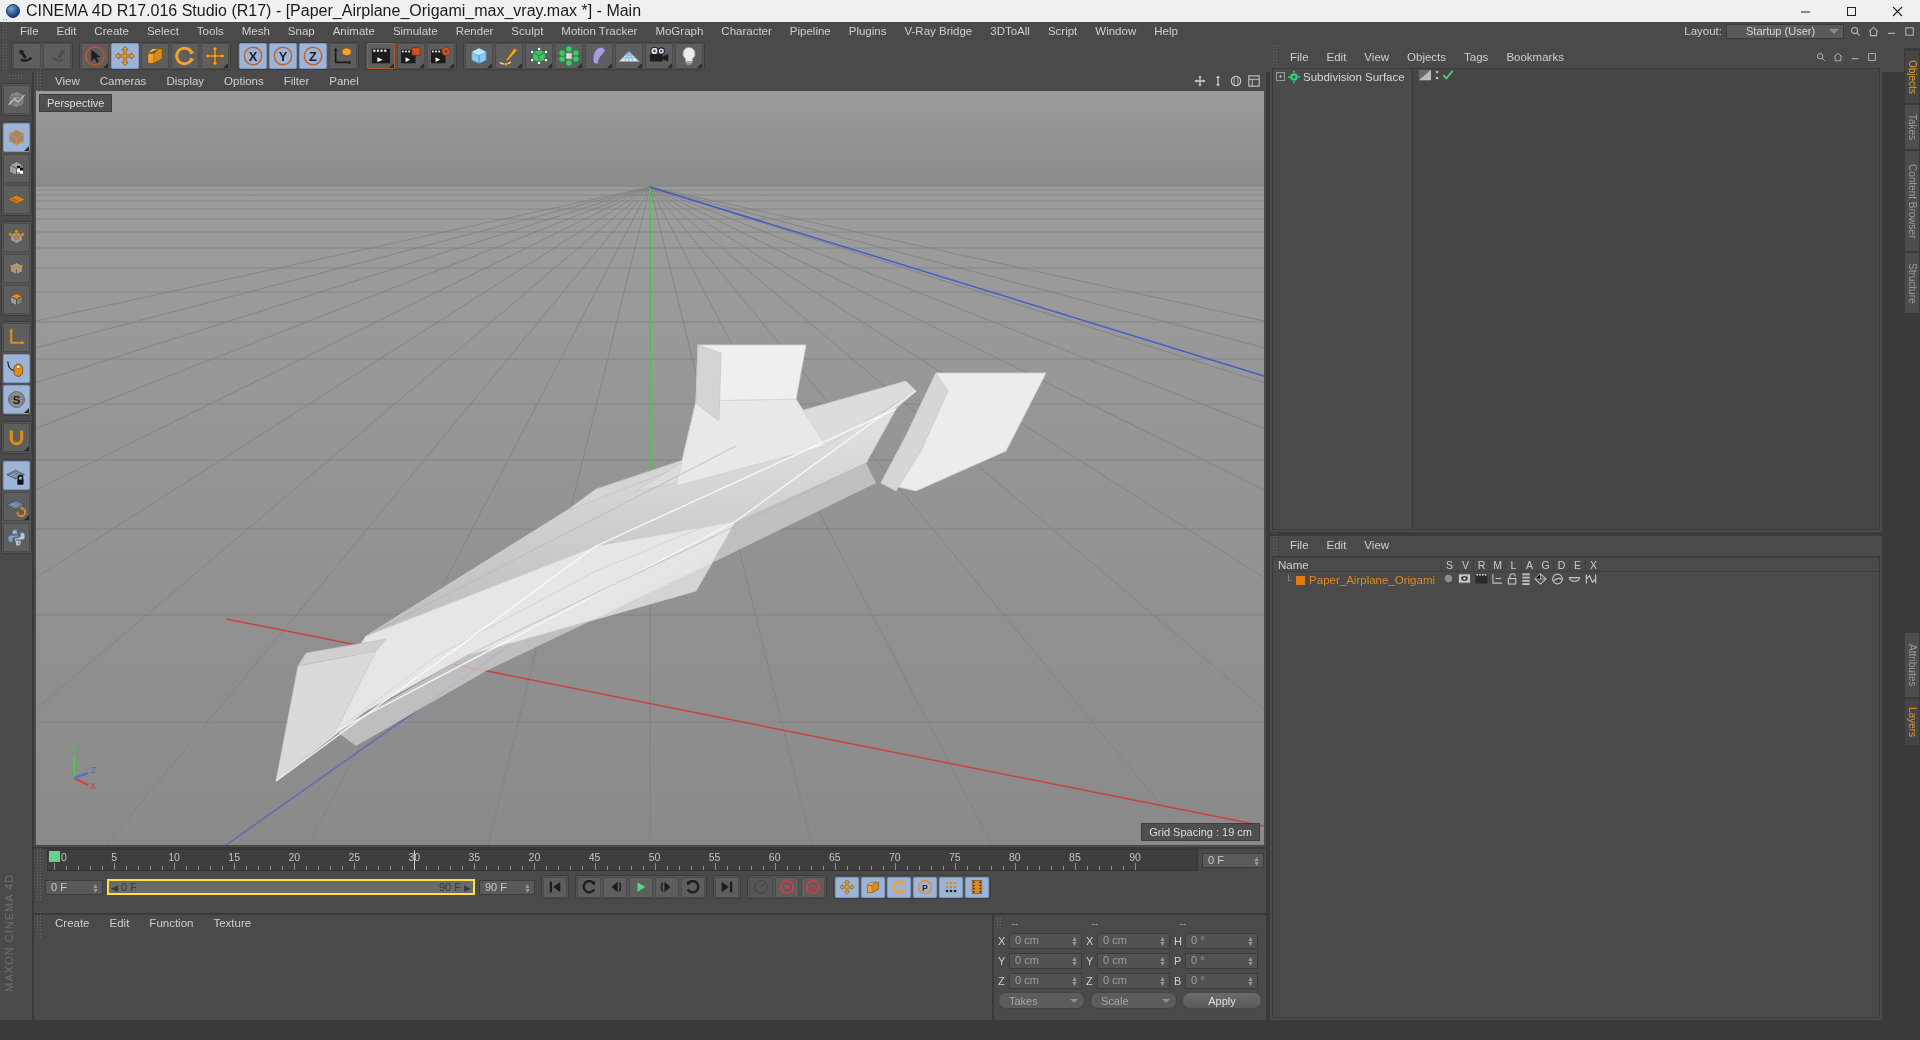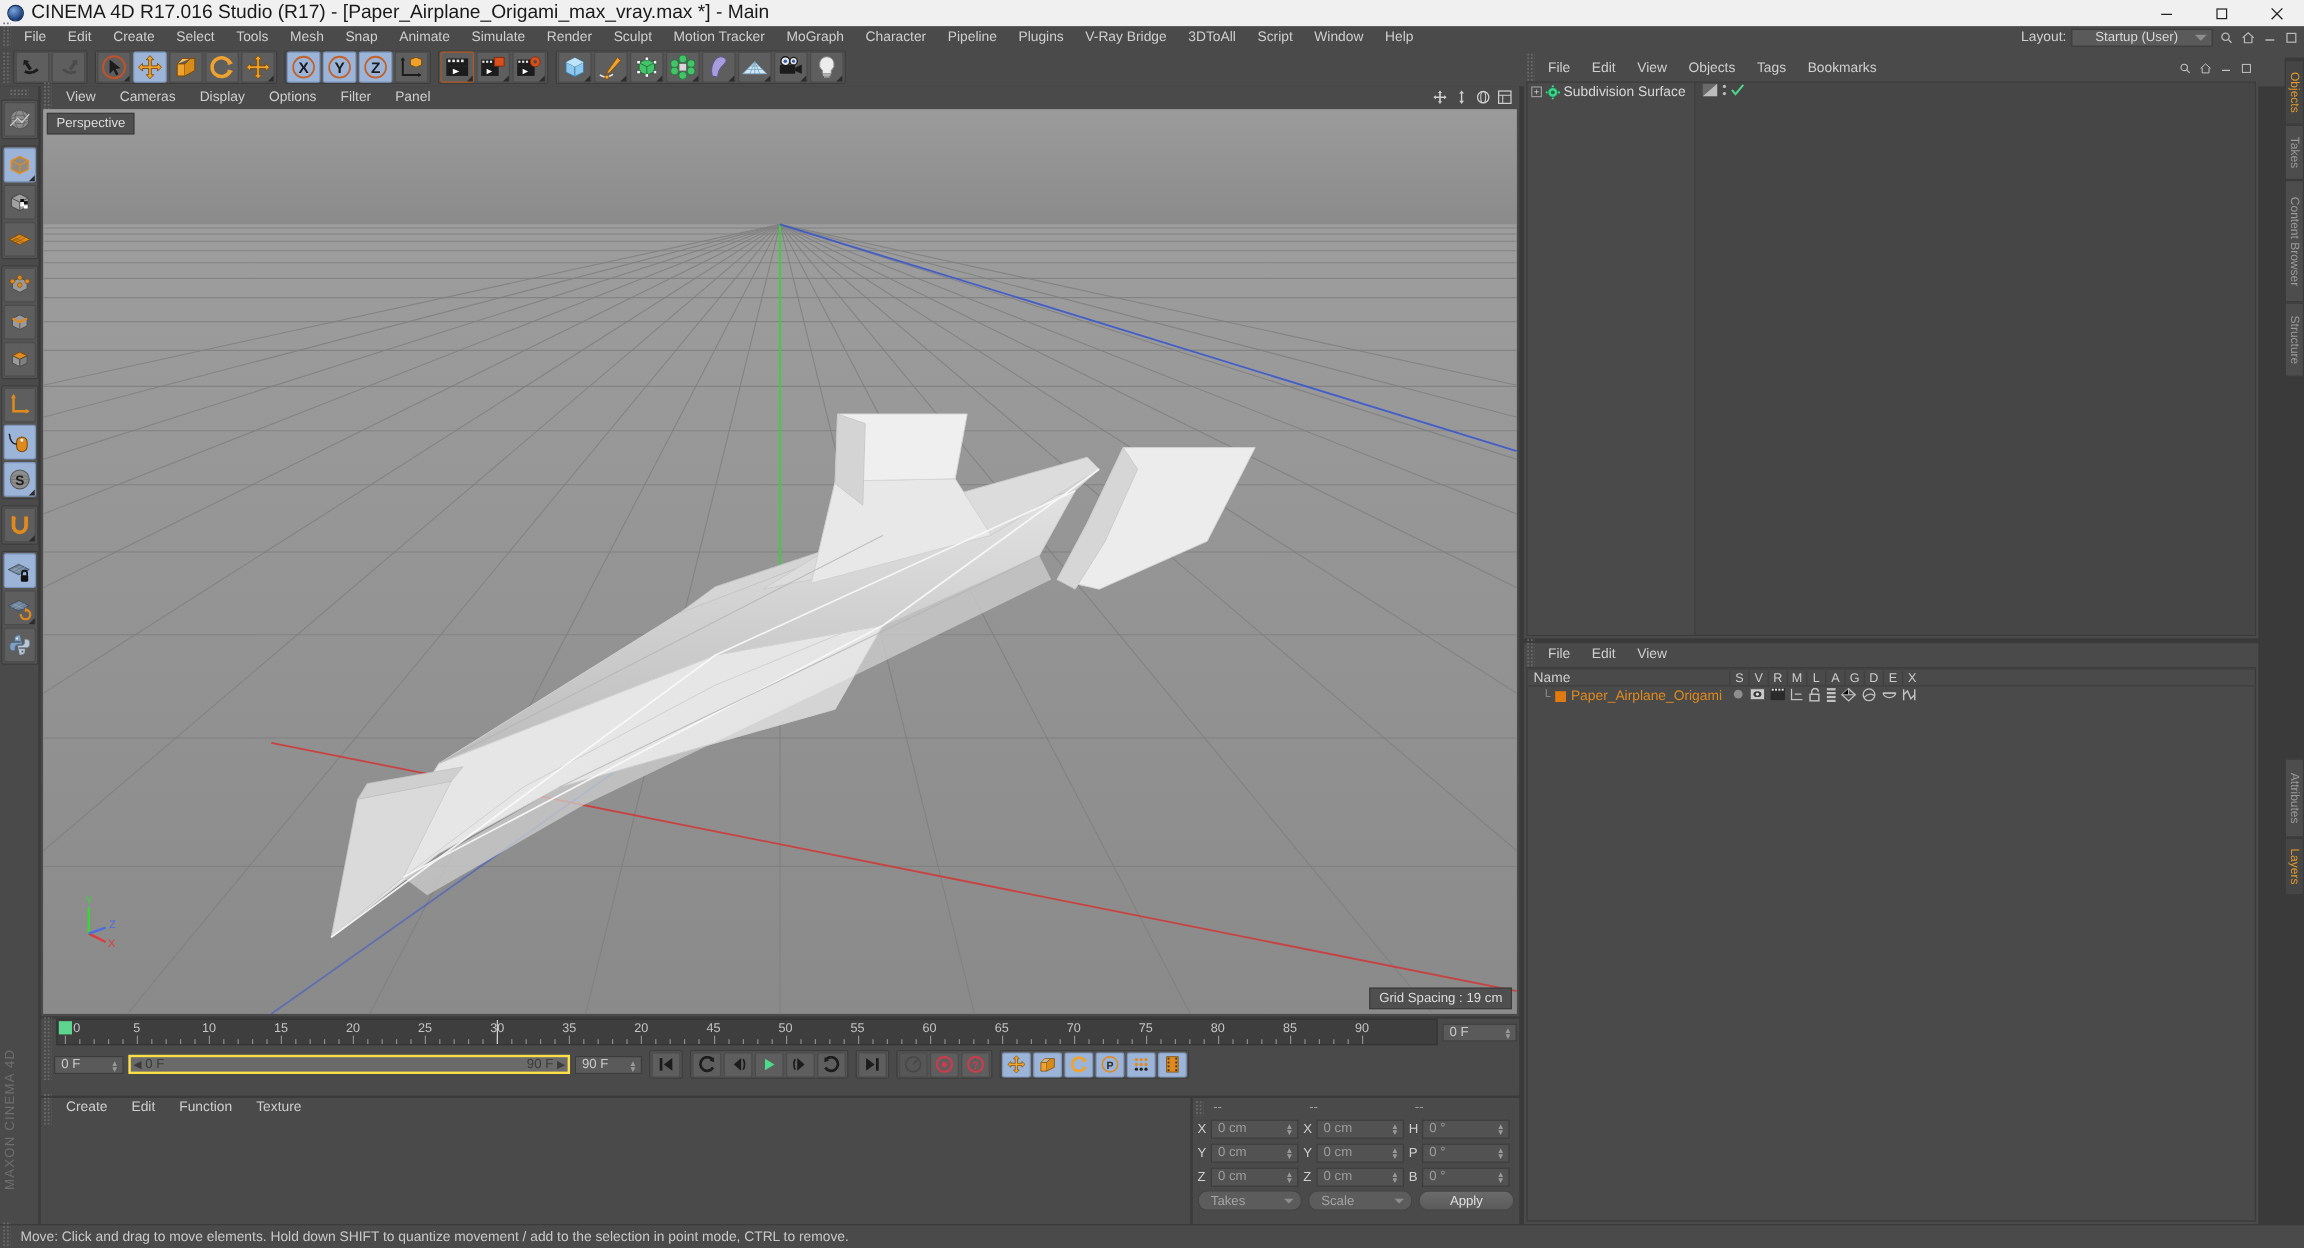--- a/index.html
+++ b/index.html
@@ -1370,18 +1370,14 @@
   <div class="rtabs">
     <div class="rtab sel" style="height:54px;margin-top:2px;">Objects</div>
     <div class="rtab" style="height:46px;">Takes</div>
     <div class="rtab" style="height:102px;">Content Browser</div>
     <div class="rtab" style="height:62px;">Structure</div>
     <div style="height:318px;"></div>
     <div class="rtab" style="height:66px;">Attributes</div>
     <div class="rtab sel" style="height:48px;">Layers</div>
   </div>
 
-  <div class="statusbar">
-    <div class="grip"></div>
-    <div class="txt">Move: Click and drag to move elements. Hold down SHIFT to quantize movement / add to the selection in point mode, CTRL to remove.</div>
-  </div>
 
 </div>
 
 </body></html>

